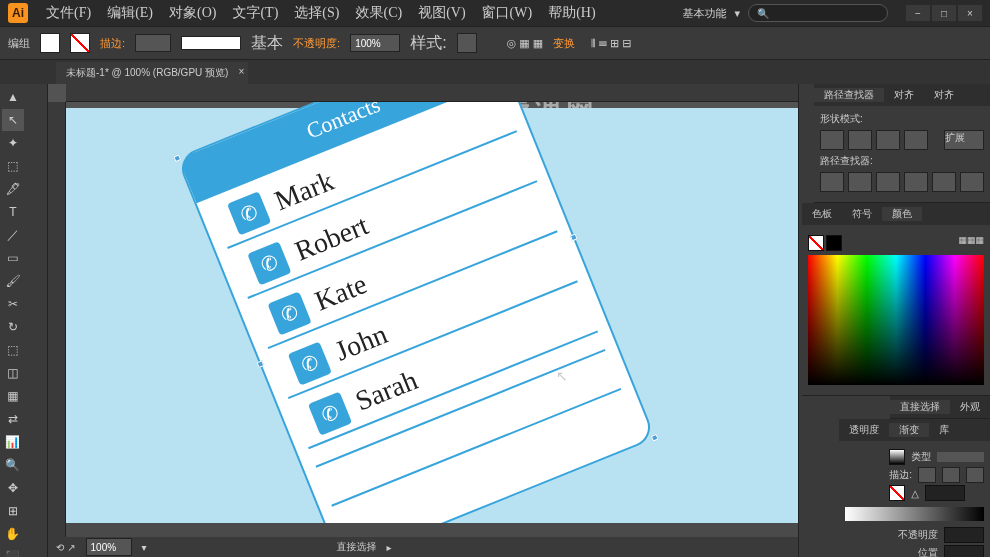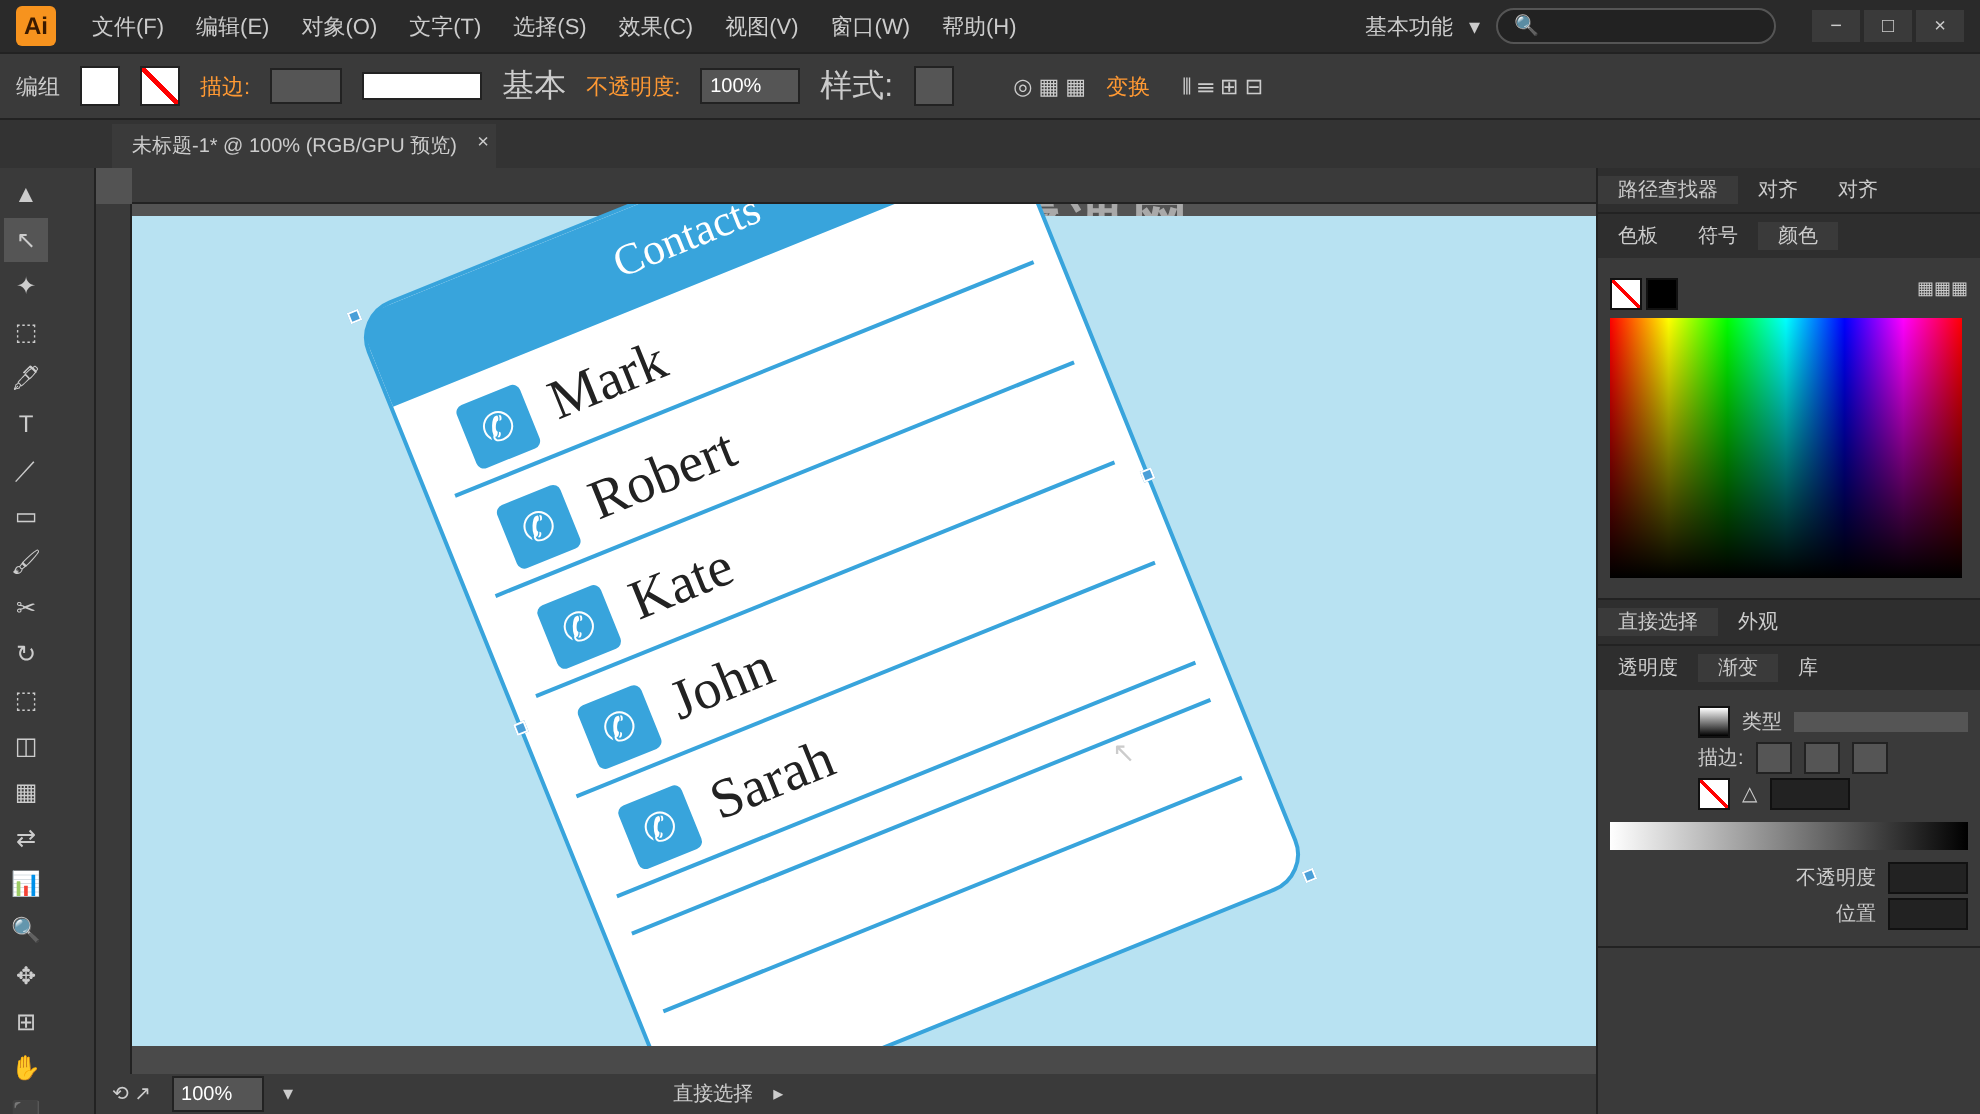--- a/index.html
+++ b/index.html
@@ -1,20 +1,20 @@
 <!DOCTYPE html>
 <html><head>
 <meta charset="utf-8">
 <style>
 * { margin: 0; padding: 0; box-sizing: border-box; font-family: Arial, sans-serif; }
 body { background: #333; width: 990px; height: 557px; overflow: hidden; color: #ccc; font-size: 11px; }
 
 .titlebar { height: 26px; background: #2a2a2a; display: flex; align-items: center; padding: 0 8px; }
 .app-logo { width: 20px; height: 20px; background: #f7931e; border-radius: 3px; display: flex; align-items: center; justify-content: center; color: #3a1a00; font-weight: bold; font-size: 12px; margin-right: 10px; }
-.menu-item { padding: 0 8px; cursor: pointer; font-size: 11px; }
+.menu-item { padding: 0 8px; cursor: pointer; font-size: 14px; font-family: Liberation Serif, serif; }
 .titlebar-right { margin-left: auto; display: flex; align-items: center; gap: 8px; }
 .search-box { background: #222; border: 1px solid #555; width: 140px; height: 18px; border-radius: 9px; padding: 0 8px; color: #888; font-size: 10px; display: flex; align-items: center; }
 .win-controls { display: flex; gap: 2px; margin-left: 10px; }
 .win-btn { width: 24px; height: 16px; background: #3a3a3a; display: flex; align-items: center; justify-content: center; font-size: 10px; cursor: pointer; }
 
 .control-bar { height: 34px; background: #3a3a3a; border-top: 1px solid #222; border-bottom: 1px solid #222; display: flex; align-items: center; padding: 0 8px; gap: 10px; }
 .ctrl-label { color: #ff9933; font-size: 11px; }
 .ctrl-label2 { color: #ccc; font-size: 16px; }
 .ctrl-input { background: #555; border: 1px solid #222; height: 18px; width: 50px; color: #fff; font-size: 10px; padding: 0 4px; }
 .stroke-preview { width: 60px; height: 14px; background: #fff; border: 1px solid #222; }
@@ -39,21 +39,21 @@
 .phone-mock { position: absolute; top: -30px; left: 180px; width: 340px; height: 440px; background: #fff; border: 2px solid #38a4dc; border-radius: 20px; transform: rotate(-22deg); transform-origin: center; }
 .phone-header { background: #38a4dc; height: 48px; border-radius: 16px 16px 0 0; display: flex; align-items: center; justify-content: center; color: #fff; font-size: 22px; font-family: cursive; }
 .contact-row { display: flex; align-items: center; padding: 6px 16px; border-bottom: 2px solid #38a4dc; margin: 6px 12px 0; }
 .phone-icon { width: 34px; height: 34px; background: #38a4dc; border-radius: 4px; margin-right: 12px; display: flex; align-items: center; justify-content: center; color: #fff; font-size: 20px; }
 .contact-name { font-family: cursive; font-size: 28px; color: #222; }
 .sel-handle { position: absolute; width: 6px; height: 6px; background: #4a9fd8; border: 1px solid #fff; }
 
 .scroll-h { position: absolute; bottom: 20px; left: 18px; right: 0; height: 14px; background: #4a4a4a; }
 .status-bar { position: absolute; bottom: 0; left: 0; right: 0; height: 20px; background: #3a3a3a; display: flex; align-items: center; padding: 0 8px; gap: 10px; font-size: 10px; }
 
-.panels { width: 192px; background: #3a3a3a; border-left: 1px solid #222; overflow-y: hidden; display: flex; flex-direction: column; }
+.panels { width: 192px; background: #3a3a3a; border-left: 1px solid #222; overflow-y: hidden; display: flex; flex-direction: column; align-items: flex-end; }
 .panel { border-bottom: 1px solid #222; }
 .panel-tabs { display: flex; background: #2e2e2e; height: 22px; align-items: center; }
 .panel-tab { padding: 0 10px; font-size: 10px; cursor: pointer; }
 .panel-tab.active { background: #3a3a3a; }
 .panel-body { padding: 6px; font-size: 10px; }
 .shape-modes { display: flex; gap: 4px; margin: 4px 0; }
 .mode-btn { width: 24px; height: 20px; background: #555; border: 1px solid #222; cursor: pointer; }
 .color-picker-area { width: 176px; height: 130px; margin: 4px 0; background: linear-gradient(to bottom, transparent, #000), linear-gradient(to right, #f00, #ff0, #0f0, #0ff, #00f, #f0f, #f00); position: relative; }
 .swatches-row { display: flex; gap: 2px; margin: 4px 0; }
 .mini-swatch { width: 16px; height: 16px; border: 1px solid #111; }
@@ -187,20 +187,39 @@
     </div>
   </div>
 
   <div class="panels">
     <div class="panel">
       <div class="panel-tabs">
         <div class="panel-tab active">路径查找器</div>
         <div class="panel-tab">对齐</div>
         <div class="panel-tab">对齐</div>
       </div>
+      <div class="panel-body">
+        <div>形状模式:</div>
+        <div class="shape-modes">
+          <div class="mode-btn"></div>
+          <div class="mode-btn"></div>
+          <div class="mode-btn"></div>
+          <div class="mode-btn"></div>
+          <div class="mode-btn" style="width:40px;margin-left:auto">扩展</div>
+        </div>
+        <div>路径查找器:</div>
+        <div class="shape-modes">
+          <div class="mode-btn"></div>
+          <div class="mode-btn"></div>
+          <div class="mode-btn"></div>
+          <div class="mode-btn"></div>
+          <div class="mode-btn"></div>
+          <div class="mode-btn"></div>
+        </div>
+      </div>
     </div>
 
     <div class="panel">
       <div class="panel-tabs">
         <div class="panel-tab">色板</div>
         <div class="panel-tab">符号</div>
         <div class="panel-tab active">颜色</div>
       </div>
       <div class="panel-body">
         <div class="swatches-row">

